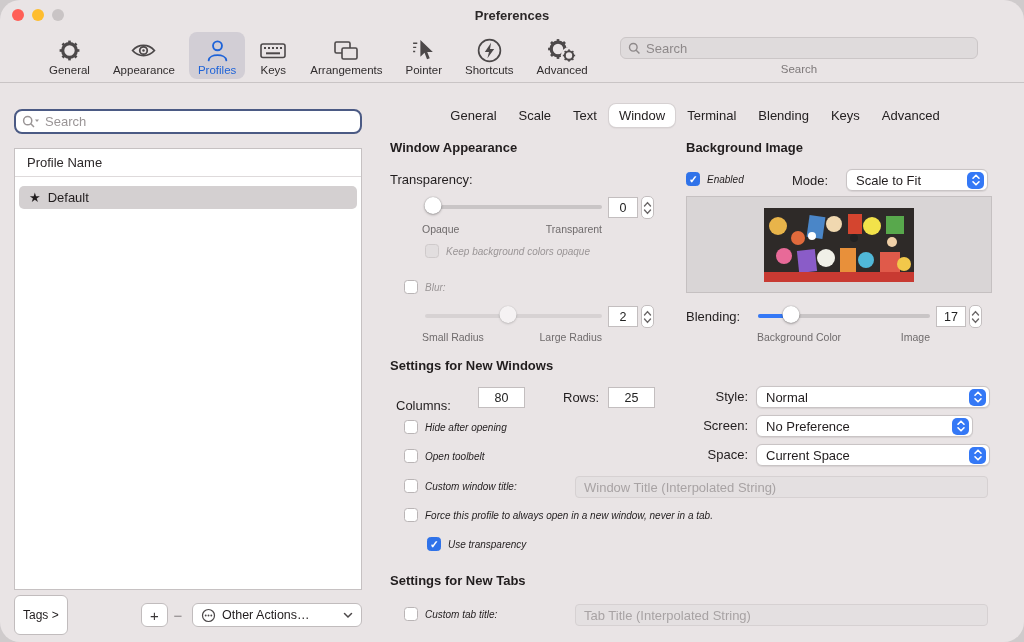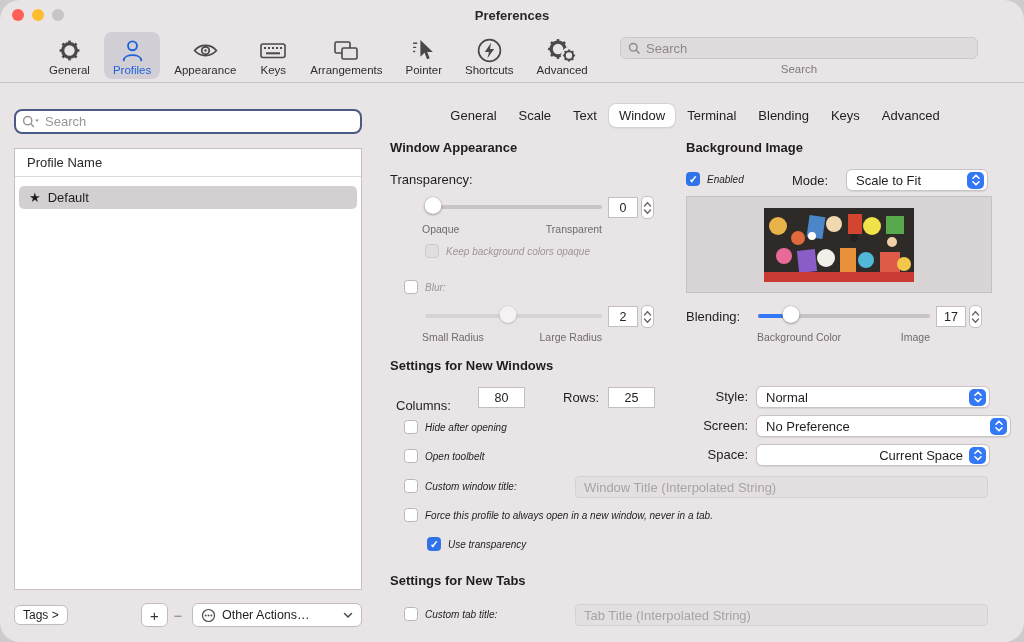--- a/index.html
+++ b/index.html
@@ -42,21 +42,21 @@
                     font-family:inherit; color:#333; }
   .sb-search input::placeholder{ color:#9a9596; }
   .listbox{ position:absolute; left:14px; top:148px; width:348px; height:442px; background:#fff;
             border:1px solid #c6c1c2; }
   .listbox-header{ height:28px; display:flex; align-items:center; padding:0 12px; font-size:13px;
                    color:#2c2829; border-bottom:1px solid #dedadb; }
   .profile-row{ margin:9px 4px 0; height:23px; display:flex; align-items:center; padding:0 10px;
                 background:#d4d0d1; border-radius:5px; gap:7px; font-size:13px; color:#211d1e; }
   .sb-bottom{ position:absolute; left:14px; top:602px; width:348px; height:26px;
               display:flex; align-items:center; }
-  .tags-btn{ height:20px; padding:0 8px; background:#fff; border:1px solid #c1bcbd; border-radius:6px;
+  .tags-btn{ height:40px; padding:0 8px; background:#fff; border:1px solid #c1bcbd; border-radius:6px;
              font-size:12px; display:flex; align-items:center; color:#211d1e; }
   .sb-spacer{ flex:1; }
   .pm-btn{ width:27px; height:24px; background:#fff; border:1px solid #c1bcbd; border-radius:6px;
            font-size:15px; display:flex; align-items:center; justify-content:center; color:#3a3637; }
   .pm-btn.minus{ background:transparent; border:none; color:#8a8586; width:20px; }
   .other-actions{ width:170px; height:24px; background:#fff; border:1px solid #c1bcbd; border-radius:6px;
                   display:flex; align-items:center; padding:0 8px; gap:6px; font-size:12.5px;
                   margin-left:4px; color:#211d1e; }
   .oa-chev{ margin-left:auto; display:flex; }
 
@@ -139,39 +139,39 @@
                   <rect x="-1.3" y="-9.9" width="2.6" height="4.2" transform="rotate(315)"></rect>
                 </g>
               </g>
             </defs>
             <use href="#gearG" transform="translate(13.5 13.5)"></use>
           </svg>
         </span>
         <span class="tb-label">General</span>
       </div>
 
-      <div class="tb-item selected">
-        <span class="tb-icon">
-          <svg width="27" height="27" viewBox="0 0 26 26">
-            <circle cx="13" cy="8.5" r="4.3" fill="none" stroke="currentColor" stroke-width="1.8"></circle>
-            <path d="M4.5 22.5 C 5 15.8, 21 15.8, 21.5 22.5" fill="none" stroke="currentColor" stroke-width="1.8" stroke-linecap="round"></path>
-          </svg>
-        </span>
-        <span class="tb-label">Profiles</span>
-      </div>
-
       <div class="tb-item">
         <span class="tb-icon">
           <svg width="27" height="27" viewBox="0 0 26 26">
             <path d="M2.5 13 C 8 6.5, 18 6.5, 23.5 13 C 18 19.5, 8 19.5, 2.5 13 Z" fill="none" stroke="currentColor" stroke-width="1.7"></path>
             <circle cx="13" cy="13" r="3.6" fill="none" stroke="currentColor" stroke-width="1.7"></circle>
             <circle cx="13" cy="13" r="1.2" fill="currentColor"></circle>
           </svg>
         </span>
         <span class="tb-label">Appearance</span>
+      </div>
+
+      <div class="tb-item selected">
+        <span class="tb-icon">
+          <svg width="27" height="27" viewBox="0 0 26 26">
+            <circle cx="13" cy="8.5" r="4.3" fill="none" stroke="currentColor" stroke-width="1.8"></circle>
+            <path d="M4.5 22.5 C 5 15.8, 21 15.8, 21.5 22.5" fill="none" stroke="currentColor" stroke-width="1.8" stroke-linecap="round"></path>
+          </svg>
+        </span>
+        <span class="tb-label">Profiles</span>
       </div>
 
       <div class="tb-item">
         <span class="tb-icon">
           <svg width="28" height="27" viewBox="0 0 28 26">
             <rect x="2" y="6.5" width="24" height="13.5" rx="2" fill="none" stroke="currentColor" stroke-width="1.6"></rect>
             <g fill="currentColor">
               <rect x="5" y="9.5" width="2" height="2"></rect>
                 <rect x="9" y="9.5" width="2" height="2"></rect>
               <rect x="13" y="9.5" width="2" height="2"></rect>
@@ -401,35 +401,35 @@
             <path d="M2 5.2 L5 2.2 L8 5.2 M2 8.8 L5 11.8 L8 8.8" fill="none" stroke="#fff" stroke-width="1.6" stroke-linecap="round" stroke-linejoin="round"></path>
           </svg>
       </span>
     </div>
 
     <div class="cbrow" style="left:24px; top:320px;">
       <span class="cb"></span>
       <span class="cblabel">Hide after opening</span>
     </div>
     <div class="flabel rl" style="left:268px; top:318px;">Screen:</div>
-    <div class="popup" style="left:376px; top:315px; width:255px;">
+    <div class="popup" style="left:376px; top:315px; width:217px;">
       <span class="pval">No Preference</span>
       <span class="dd-caps">
         <svg width="10" height="14" viewBox="0 0 10 14">
             <path d="M2 5.2 L5 2.2 L8 5.2 M2 8.8 L5 11.8 L8 8.8" fill="none" stroke="#fff" stroke-width="1.6" stroke-linecap="round" stroke-linejoin="round"></path>
           </svg>
       </span>
     </div>
 
     <div class="cbrow" style="left:24px; top:349px;">
       <span class="cb"></span>
       <span class="cblabel">Open toolbelt</span>
     </div>
     <div class="flabel rl" style="left:268px; top:347px;">Space:</div>
-    <div class="popup" style="left:376px; top:344px; width:234px;text-align:right;">
+    <div class="popup" style="left:376px; top:344px; width:234px;">
       <span class="pval">Current Space</span>
       <span class="dd-caps">
         <svg width="10" height="14" viewBox="0 0 10 14">
             <path d="M2 5.2 L5 2.2 L8 5.2 M2 8.8 L5 11.8 L8 8.8" fill="none" stroke="#fff" stroke-width="1.6" stroke-linecap="round" stroke-linejoin="round"></path>
           </svg>
       </span>
     </div>
 
     <div class="cbrow" style="left:24px; top:379px;">
       <span class="cb"></span>

